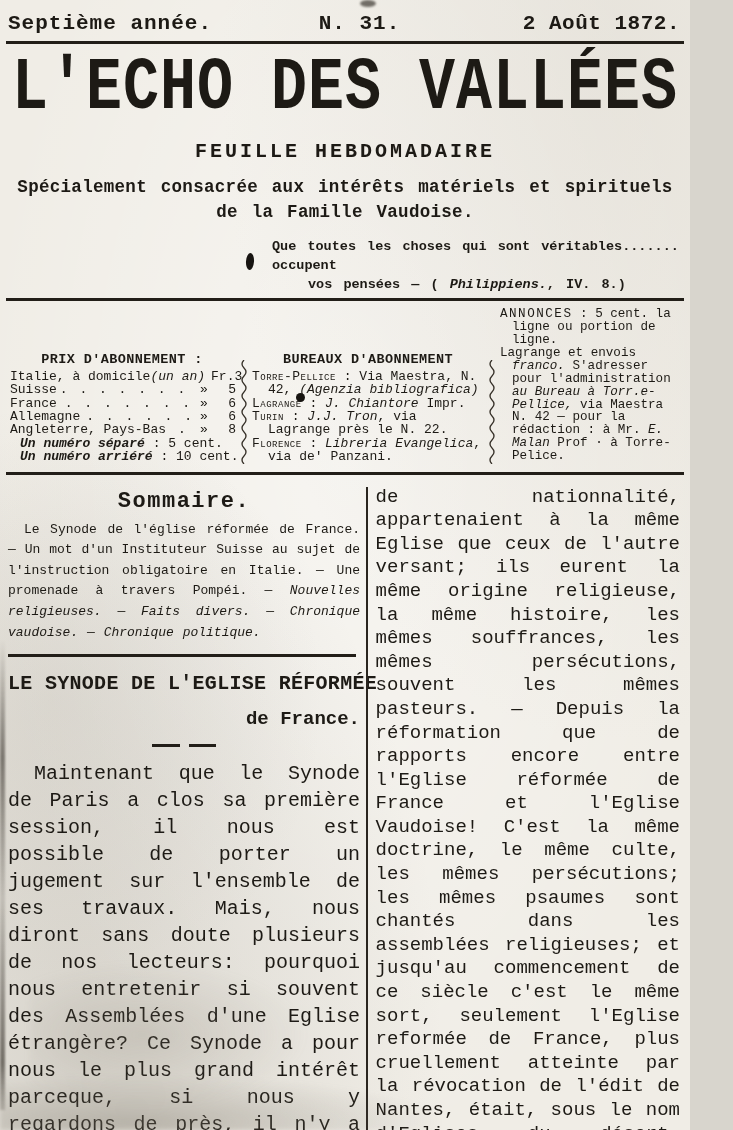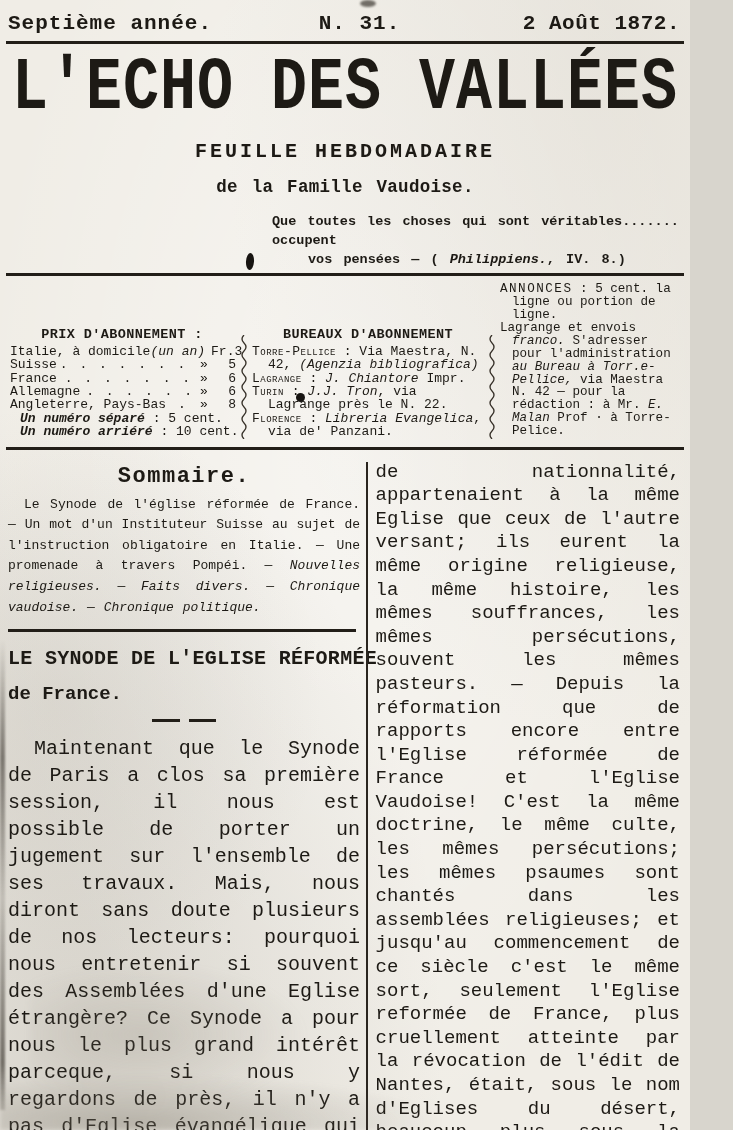--- a/index.html
+++ b/index.html
@@ -96,21 +96,21 @@
   .sommaire {
     margin: 0; font-size: 13px; line-height: 20.6px;
     text-align: justify; text-indent: 16px; word-spacing: 1px;
   }
   .rule-inner { margin: 11px 4px 0 0; }
   .article-title {
     margin: 15px 0 0; text-align: center;
     font-size: 20px; font-weight: bold; line-height: 24px; letter-spacing: 0.3px;
     white-space: nowrap;
   }
-  .article-sub { margin-top: 12px; text-align: left; font-size: 19px; font-weight: bold; }
+  .article-sub { margin-top: 12px; text-align: right; font-size: 19px; font-weight: bold; }
   .dash-divider {
     width: 64px; height: 2.6px; margin: 14px auto 0;
     background: linear-gradient(to right, #221e18 0 44%, transparent 44% 58%, #221e18 58% 100%);
   }
   .body-par {
     margin: 13px 0 0; font-size: 20px; line-height: 27px;
     text-align: justify; word-spacing: 2px;
   }
   .col-left .body-par { text-indent: 26px; }
   .col-right .body-par { font-size: 19px; line-height: 23.6px; margin-top: 3px; word-spacing: 1.5px; }
@@ -146,20 +146,21 @@
     <span class="c">N. 31.</span>
     <span class="r">2 Août 1872.</span>
   </header>
   <div class="rule-double"></div>
 
   <div class="masthead-wrap">
     <h1 class="masthead">L'ECHO DES VALLÉES</h1>
   </div>
   <div class="subtitle">FEUILLE HEBDOMADAIRE</div>
   <div class="tagline">
+    <div>Spécialement consacrée aux intérêts matériels et spirituels</div>
     <div>de la Famille Vaudoise.</div>
   </div>
 
   <div class="epigraph">
     <div>Que toutes les choses qui sont véritables....... occupent</div>
     <div class="epi2"><span>vos pensées — ( </span><span class="it">Philippiens.</span><span>, IV. 8.)</span></div>
   </div>
   <div class="rule-double"></div>
 
   <section class="infobox">

